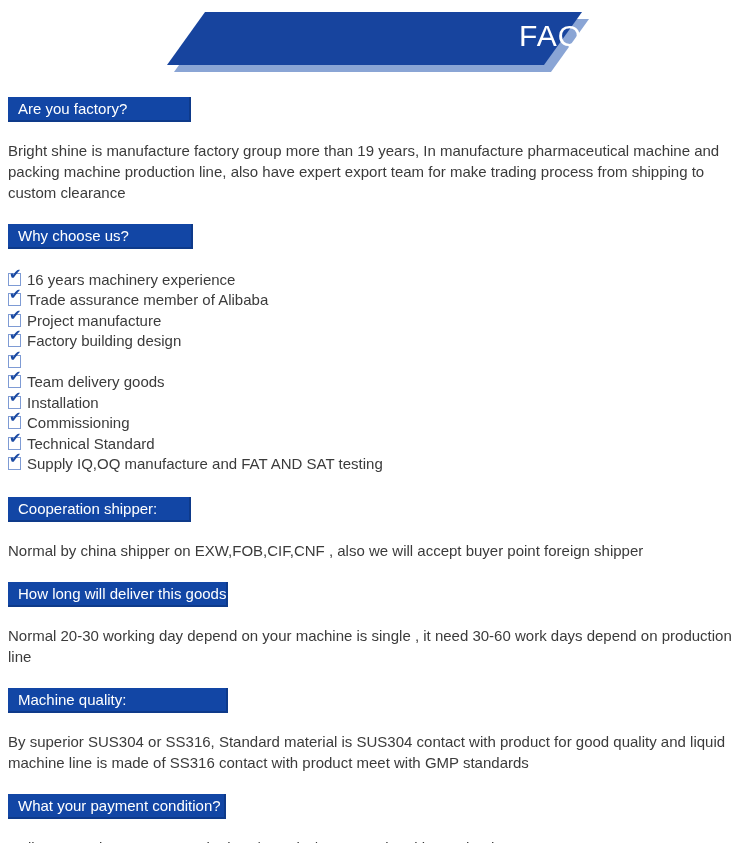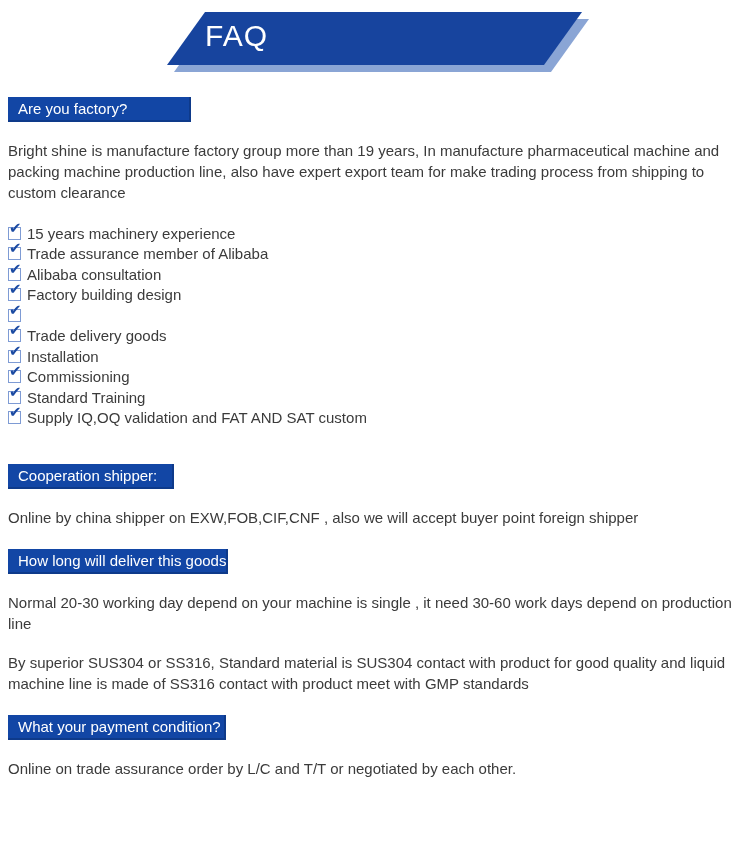--- a/index.html
+++ b/index.html
@@ -27,21 +27,21 @@
     background:var(--banner-shadow);
     clip-path:polygon(212px 19px,589px 19px,551px 72px,174px 72px);
   }
   .banner-main{
     position:absolute;left:0;top:0;width:750px;height:72px;
     background:var(--banner-blue);
     clip-path:polygon(205px 12px,582px 12px,544px 65px,167px 65px);
   }
   .banner-title{
     position:absolute;left:205px;top:16px;width:377px;
-    text-align:left;color:#ffffff;
+    text-align:right;color:#ffffff;
     font-size:30px;line-height:40px;letter-spacing:1px;
   }
   
   .content{padding:0 4px 0 8px;}
   .sec-title{
     height:25px;margin-top:21px;
     background:var(--header-blue);
     border-right:2px solid var(--header-edge);
     border-bottom:2px solid var(--header-edge);
     color:#ffffff;font-size:15px;line-height:21px;
@@ -75,86 +75,88 @@
   <div class="banner-shadow"></div>
   <div class="banner-main"></div>
   <div class="banner-title">FAQ</div>
 </div>
 
 <div class="content">
 
   <div class="sec-title first" style="width:183px">Are you factory?</div>
   <p class="sec-body">Bright shine is manufacture factory group more than 19 years, In manufacture pharmaceutical machine and packing machine production line, also have expert export team for make trading process from shipping to custom clearance</p>
 
+  <div class="sec-title" style="width:185px">Why choose us?</div>
   <ul class="check-list">
     <li class="check-item">
       <span class="check">
           <i>✔</i>
         </span>
-      <span class="check-label">15 years machinery experience</span>
+      <span class="check-label">16 years machinery experience</span>
     </li>
     <li class="check-item">
       <span class="check">
           <i>✔</i>
         </span>
       <span class="check-label">Trade assurance member of Alibaba</span>
     </li>
     <li class="check-item">
       <span class="check">
           <i>✔</i>
         </span>
-      <span class="check-label">Alibaba consultation</span>
+      <span class="check-label">Project manufacture</span>
     </li>
     <li class="check-item">
       <span class="check">
           <i>✔</i>
         </span>
       <span class="check-label">Factory building design</span>
     </li>
     <li class="check-item">
       <span class="check">
           <i>✔</i>
         </span>
     </li>
     <li class="check-item">
       <span class="check">
           <i>✔</i>
         </span>
-      <span class="check-label">Trade delivery goods</span>
+      <span class="check-label">Team delivery goods</span>
     </li>
     <li class="check-item">
       <span class="check">
           <i>✔</i>
         </span>
       <span class="check-label">Installation</span>
     </li>
     <li class="check-item">
       <span class="check">
           <i>✔</i>
         </span>
       <span class="check-label">Commissioning</span>
     </li>
     <li class="check-item">
       <span class="check">
           <i>✔</i>
         </span>
-      <span class="check-label">Standard Training</span>
+      <span class="check-label">Technical Standard</span>
     </li>
     <li class="check-item">
       <span class="check">
           <i>✔</i>
         </span>
-      <span class="check-label">Supply IQ,OQ validation and FAT AND SAT custom</span>
+      <span class="check-label">Supply IQ,OQ manufacture and FAT AND SAT testing</span>
     </li>
   </ul>
 
-  <div class="sec-title" style="width:166px;margin-top:36px">Cooperation shipper:</div>
-  <p class="sec-body">Online by china shipper on EXW,FOB,CIF,CNF , also we will accept buyer point foreign shipper</p>
+  <div class="sec-title" style="width:183px;margin-top:23px">Cooperation shipper:</div>
+  <p class="sec-body">Normal by china shipper on EXW,FOB,CIF,CNF , also we will accept buyer point foreign shipper</p>
 
   <div class="sec-title" style="width:220px">How long will deliver this goods?</div>
   <p class="sec-body">Normal 20-30 working day depend on your machine is single , it need 30-60 work days depend on production line</p>
 
+  <div class="sec-title" style="width:220px">Machine quality:</div>
   <p class="sec-body">By superior SUS304 or SS316, Standard material is SUS304 contact with product for good quality and  liquid machine line is made of SS316 contact with product meet with GMP standards</p>
 
   <div class="sec-title" style="width:218px">What your payment condition?</div>
   <p class="sec-body">Online on trade assurance order by L/C and T/T or negotiated by each other.</p>
 
 </div>
 
 </body></html>

